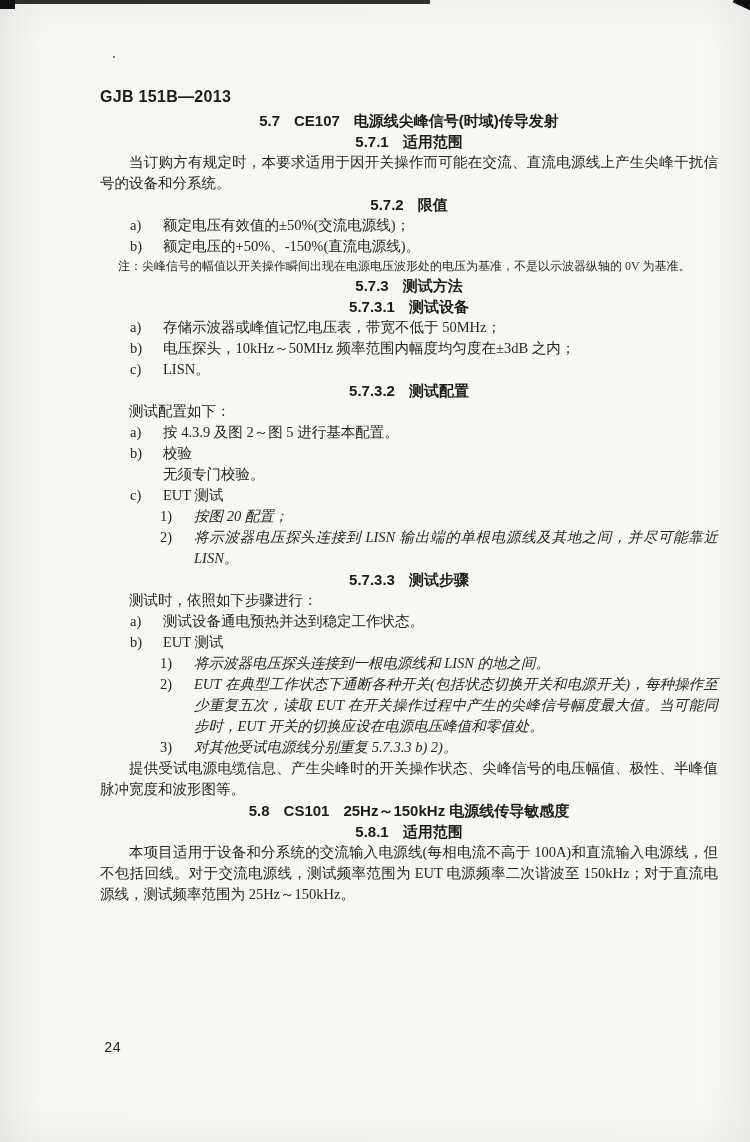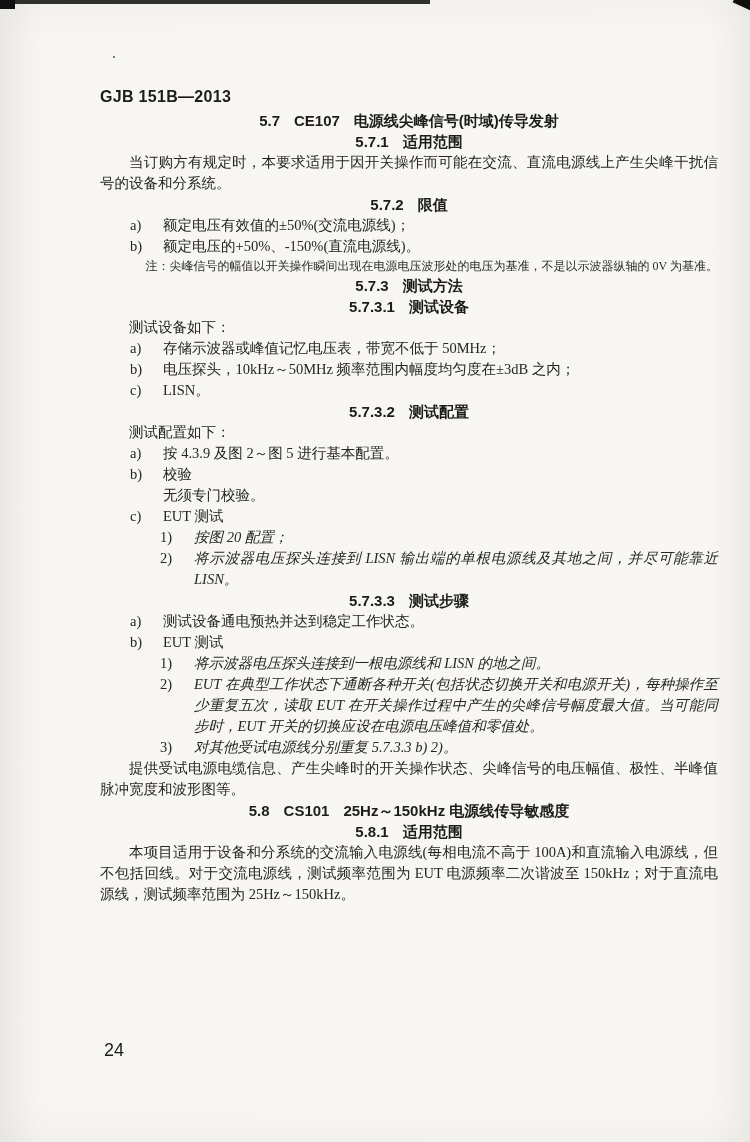--- a/index.html
+++ b/index.html
@@ -37,24 +37,24 @@
   .h1 .num,.h2 .num{margin-right:14px;}
   .h1 .code{margin-right:14px;}
   .p{text-indent:29px;}
   .li1{display:flex;margin-left:30px;}
   .li1 .marker{flex:0 0 33px;}
   .li1 .t{flex:1;}
   .li2{display:flex;margin-left:60px;}
   .li2 .marker{flex:0 0 34px;}
   .li2 .t{flex:1;font-style:italic;}
   .cont{margin-left:63px;}
-  .note{margin-left:18px;font-size:12px;line-height:18px;color:#2c2b28;text-align:right;}
+  .note{margin-left:18px;font-size:12px;line-height:18px;color:#2c2b28;text-align:left;}
   .page-number{
-    position:absolute;left:104px;top:1040px;font-size:18px;color:#1d1c1a;
-    font-family:Liberation Sans, sans-serif;
+    position:absolute;left:104px;top:1040px;font-size:14px;color:#1d1c1a;
+    font-family:Liberation Mono, monospace;
   }
 </style>
 </head>
 <body>
 
 <div id="page">
 
   <div class="strip-top"></div>
   <div class="blot-tl"></div>
   <div class="blot-tr"></div>
@@ -93,21 +93,20 @@
     </div>
 
     <div class="h2">
       <span class="num">5.7.3</span><span>测试方法</span>
     </div>
 
     <div class="h2">
       <span class="num">5.7.3.1</span><span>测试设备</span>
     </div>
 
-    <div class="p">测试设备如下：</div>
 
     <div class="li1">
       <span class="marker">a)</span>
         <span class="t">存储示波器或峰值记忆电压表，带宽不低于 50MHz；</span>
     </div>
     <div class="li1">
       <span class="marker">b)</span>
         <span class="t">电压探头，10kHz～50MHz 频率范围内幅度均匀度在±3dB 之内；</span>
     </div>
     <div class="li1">
@@ -140,20 +139,21 @@
     </div>
     <div class="li2">
       <span class="marker">2)</span>
         <span class="t">将示波器电压探头连接到 LISN 输出端的单根电源线及其地之间，并尽可能靠近 LISN。</span>
     </div>
 
     <div class="h2">
       <span class="num">5.7.3.3</span><span>测试步骤</span>
     </div>
 
+    <div class="p">测试时，依照如下步骤进行：</div>
 
     <div class="li1">
       <span class="marker">a)</span>
         <span class="t">测试设备通电预热并达到稳定工作状态。</span>
     </div>
     <div class="li1">
       <span class="marker">b)</span>
         <span class="t">EUT 测试</span>
     </div>
     <div class="li2">

